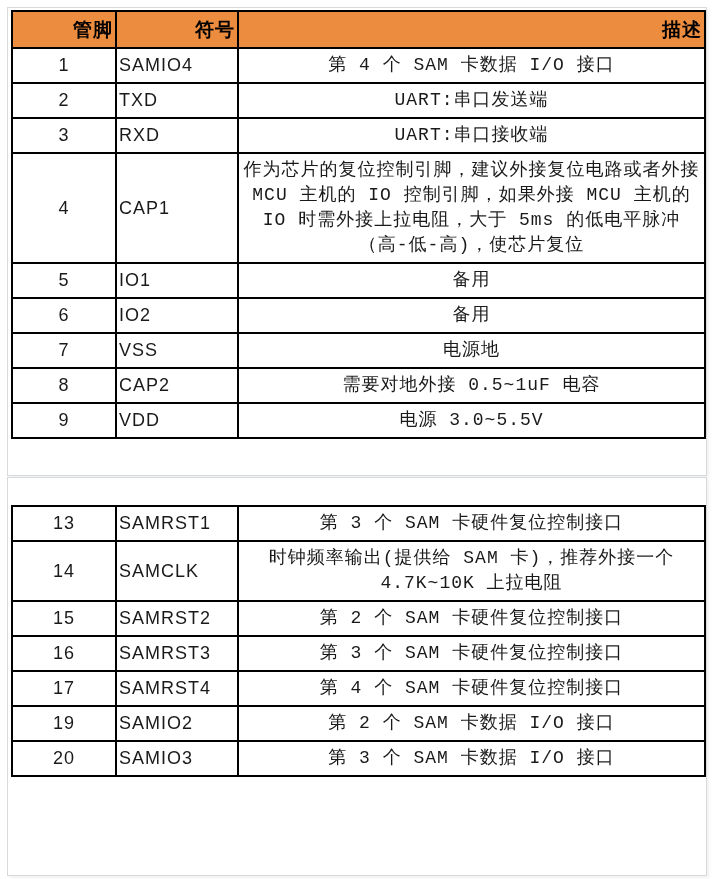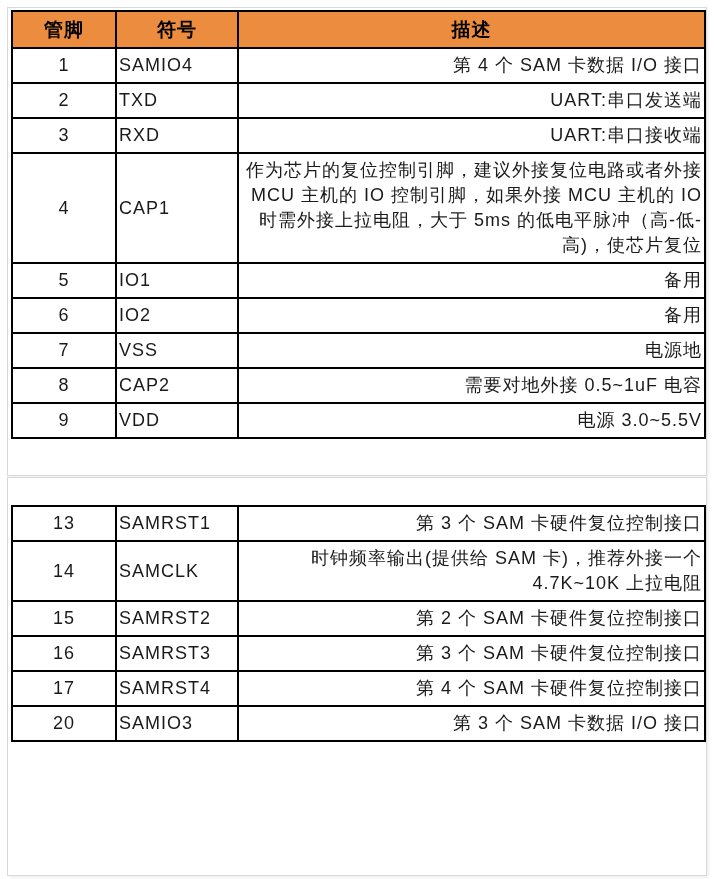--- a/index.html
+++ b/index.html
@@ -44,32 +44,33 @@
     vertical-align: middle;
     line-height: 25px;
     padding: 4px 2px;
   }
 
   table.pin-table th {
     background: #ec8c3f;
     color: #000000;
     font-weight: bold;
     font-size: 19px;
-    text-align: center;
-    padding: 5px 16px;
+    text-align: right;
+    padding: 5px 2px;
     font-family: Liberation Serif, serif;
   }
 
   td.pin    { text-align: center; }
   td.symbol { text-align: left; padding-left: 13px; }
   td.desc   {
-    text-align: right;
+    text-align: center;
     padding: 4px 8px 4px 12px;
     line-height: 28px;
     word-break: break-word;
+    font-family: Liberation Mono, monospace;
   }
 </style>
 </head>
 <body>
 
 <div class="page page1">
   <table class="pin-table">
     <colgroup>
       <col class="c-pin">
         <col class="c-symbol">
@@ -159,19 +160,24 @@
           <td class="pin">16</td>
           <td class="symbol">SAMRST3</td>
           <td class="desc">第 3 个 SAM 卡硬件复位控制接口</td>
         </tr>
         <tr>
           <td class="pin">17</td>
           <td class="symbol">SAMRST4</td>
           <td class="desc">第 4 个 SAM 卡硬件复位控制接口</td>
         </tr>
         <tr>
+          <td class="pin">19</td>
+          <td class="symbol">SAMIO2</td>
+          <td class="desc">第 2 个 SAM 卡数据 I/O 接口</td>
+        </tr>
+        <tr>
           <td class="pin">20</td>
           <td class="symbol">SAMIO3</td>
           <td class="desc">第 3 个 SAM 卡数据 I/O 接口</td>
         </tr>
       </tbody>
   </table>
 </div>
 
 </body></html>

